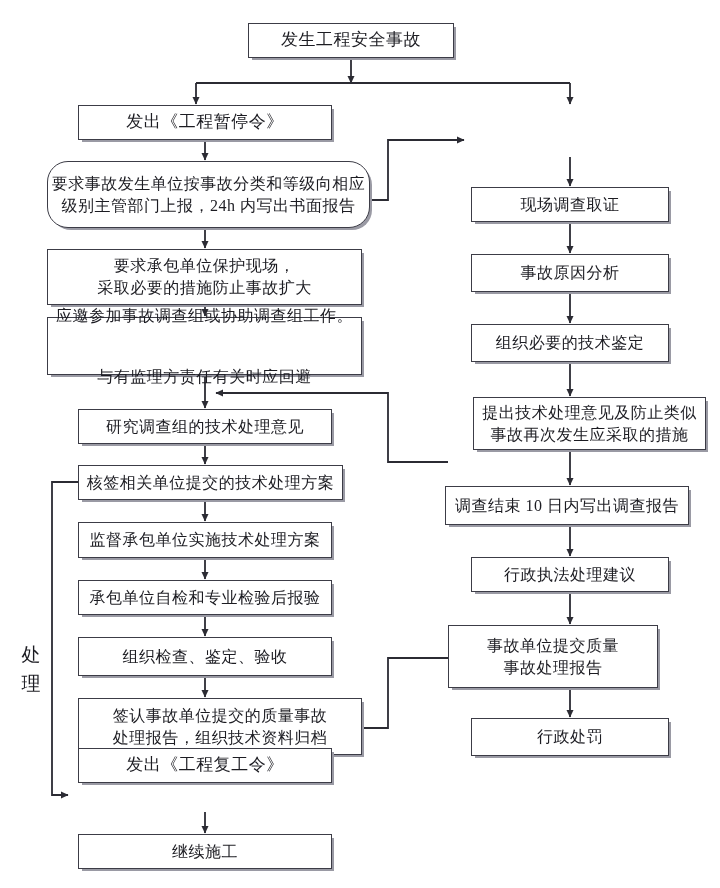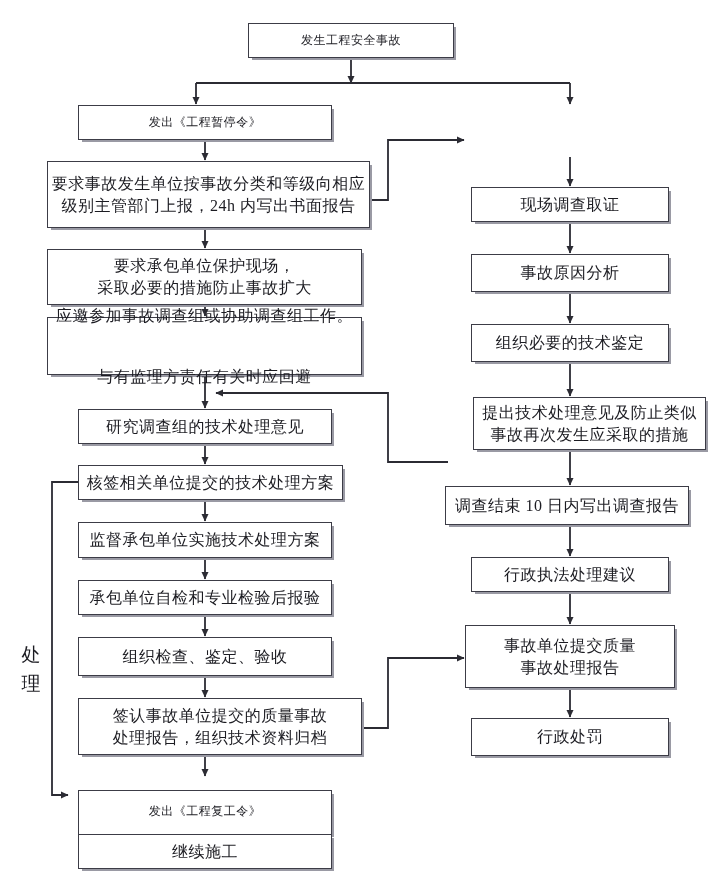--- a/index.html
+++ b/index.html
@@ -37,21 +37,21 @@
     text-align: center;
     color: #1c1c22;
     letter-spacing: 0.5px;
     z-index: 2;
   }
   .node .line {
     display: block;
     white-space: nowrap;
     line-height: 1.35;
   }
-  .f17 { font-size: 12px; }
+  .f17 { font-size: 17px; }
   .f16 { font-size: 16px; }
   .vlabel {
     position: absolute;
     width: 26px;
     text-align: center;
     font-size: 19px;
     line-height: 1.55;
     color: #1c1c22;
     z-index: 2;
     font-family: "Liberation Serif", "DejaVu Serif", serif;
@@ -108,21 +108,21 @@
   </svg>
 
   <div class="node f17" style="left:248px; top:23px; width:206px; height:35px;">
     <span class="line">发生工程安全事故</span>
   </div>
 
   <div class="node f17" style="left:78px; top:105px; width:254px; height:35px;">
     <span class="line">发出《工程暂停令》</span>
   </div>
 
-  <div class="node f16" style="left:47px; top:161px; width:323px; height:67px;">
+  <div class="node f16" style="left:47px; top:161px; width:323px; height:67px;border-radius:21px;">
     <span class="line">要求事故发生单位按事故分类和等级向相应</span>
     <span class="line">级别主管部门上报，24h 内写出书面报告</span>
   </div>
 
   <div class="node f16" style="left:47px; top:249px; width:315px; height:56px;">
     <span class="line">要求承包单位保护现场，</span>
     <span class="line">采取必要的措施防止事故扩大</span>
   </div>
 
   <div class="node f16" style="left:47px; top:317px; width:315px; height:58px;gap:39px;">
@@ -148,21 +148,21 @@
 
   <div class="node f16" style="left:78px; top:637px; width:254px; height:39px;">
     <span class="line">组织检查、鉴定、验收</span>
   </div>
 
   <div class="node f16" style="left:78px; top:698px; width:284px; height:57px;">
     <span class="line">签认事故单位提交的质量事故</span>
     <span class="line">处理报告，组织技术资料归档</span>
   </div>
 
-  <div class="node f17" style="left:78px; top:790px; width:254px; height:45px;font-family:Liberation Mono, monospace;">
+  <div class="node f17" style="left:78px; top:748px; width:254px; height:35px;">
     <span class="line">发出《工程复工令》</span>
   </div>
 
   <div class="node f16" style="left:78px; top:834px; width:254px; height:35px;">
     <span class="line">继续施工</span>
   </div>
 
 
   <div class="node f16" style="left:471px; top:187px; width:198px; height:35px;">
     <span class="line">现场调查取证</span>
@@ -182,21 +182,21 @@
   </div>
 
   <div class="node f16" style="left:445px; top:486px; width:244px; height:39px;">
     <span class="line">调查结束 10 日内写出调查报告</span>
   </div>
 
   <div class="node f16" style="left:471px; top:557px; width:198px; height:35px;">
     <span class="line">行政执法处理建议</span>
   </div>
 
-  <div class="node f16" style="left:465px; top:625px; width:210px; height:63px;">
+  <div class="node f16" style="left:448px; top:625px; width:210px; height:63px;">
     <span class="line">事故单位提交质量</span>
     <span class="line">事故处理报告</span>
   </div>
 
   <div class="node f16" style="left:471px; top:718px; width:198px; height:38px;">
     <span class="line">行政处罚</span>
   </div>
 
   <div class="vlabel" style="left:18px; top:640px;">
     <span>处</span>

